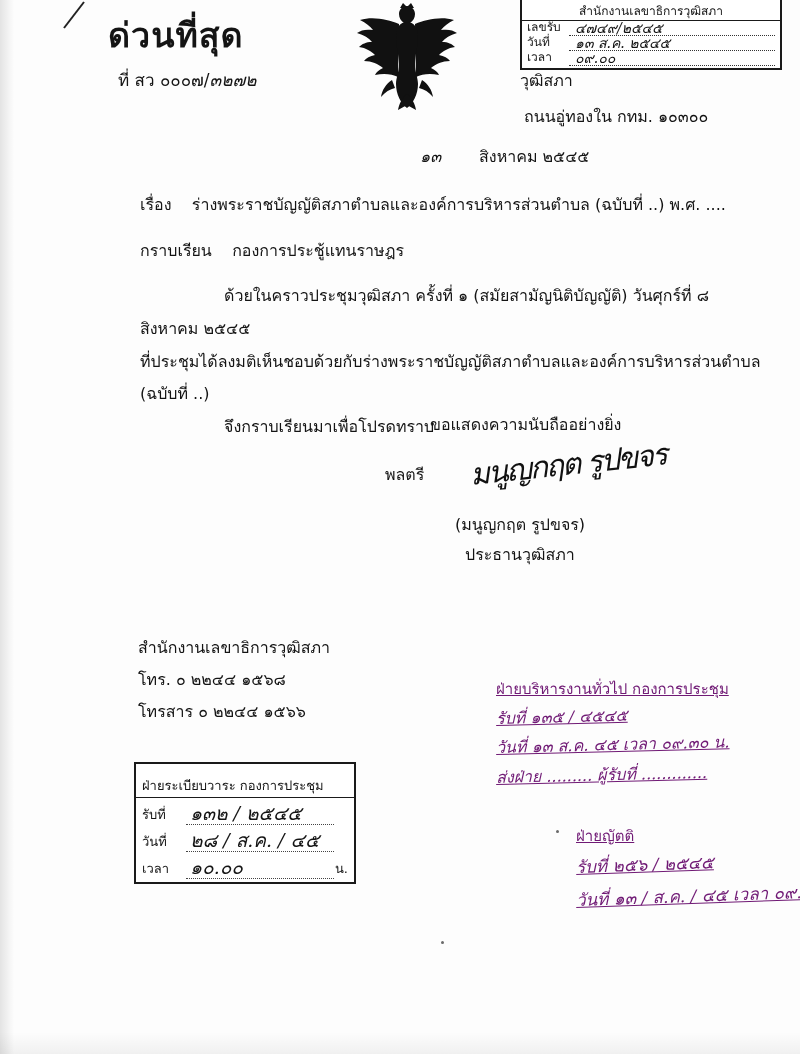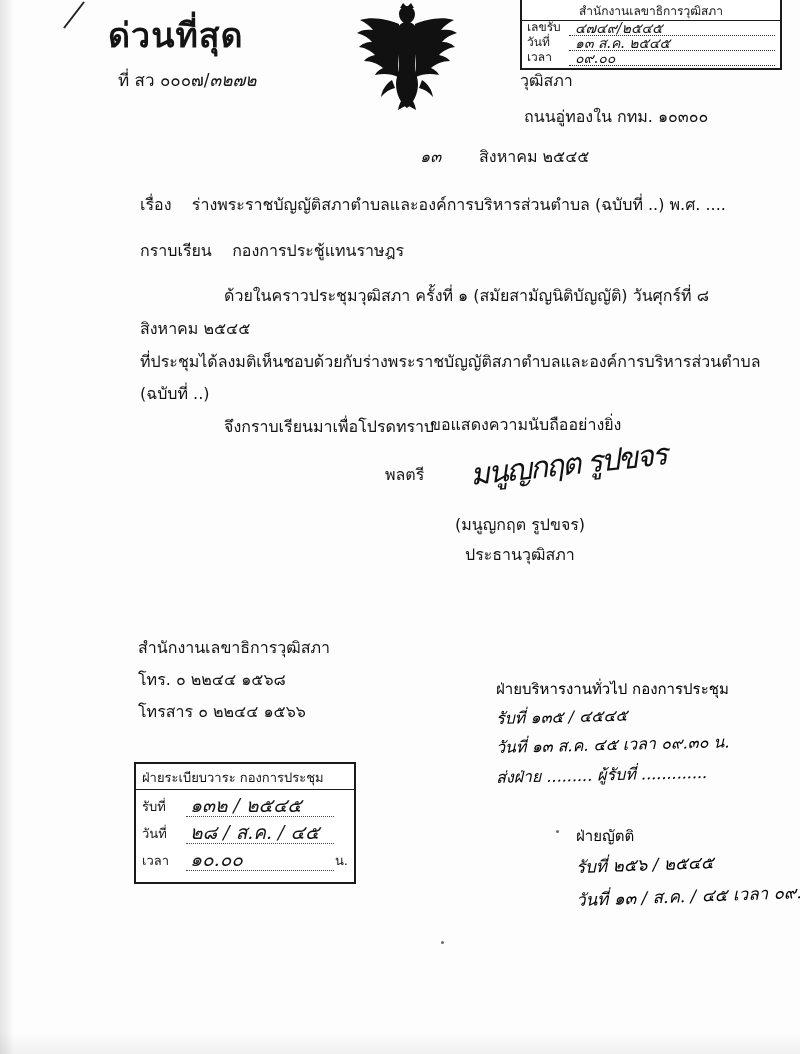--- a/index.html
+++ b/index.html
@@ -199,20 +199,21 @@
     height: 118px;
     border: 2px solid #1a1a1a;
     background: #fff;
     font-size: 13px;
     overflow: hidden;
   }
   .stamp-left .sl-title {
     padding: 3px 6px 1px 6px;
     font-size: 13px;
     white-space: nowrap;
+    margin-top: 8px;
   }
   .stamp-left .sl-divider { border-top: 1.5px solid #1a1a1a; }
   .stamp-left .sl-row {
     display: flex;
     align-items: flex-end;
     height: 27px;
     padding: 0 6px;
   }
   .stamp-left .sl-label { width: 44px; flex: none; font-size: 13px; }
   .stamp-left .sl-val {
@@ -224,21 +225,22 @@
     border-bottom: 1px dotted #444;
     padding-left: 4px;
   }
   .stamp-left .sl-unit { width: 14px; flex: none; text-align: right; font-size: 13px; }
 
   
   .hand-block {
     position: absolute;
     font-family: "DejaVu Serif", serif;
     font-style: italic;
-    color: #000000;
+    color: #701a75;
+    text-decoration: underline;
   }
   .hb-1 { left: 496px; top: 676px; font-size: 16px; line-height: 1.85; width: 290px; }
   .hb-1 .title { font-style: normal; font-family: "DejaVu Sans", sans-serif; font-size: 15px; }
   .hb-1 .ln { white-space: nowrap; transform: rotate(-1.4deg); transform-origin: left center; }
 
   .hb-2 { left: 536px; top: 822px; font-size: 17px; line-height: 1.95; width: 260px; margin-left: 40px; }
   .hb-2 .title { font-style: normal; font-family: "DejaVu Sans", sans-serif; font-size: 15px; }
   .hb-2 .ln { white-space: nowrap; transform: rotate(-2deg); transform-origin: left center; }
 
   .corner-mark {

